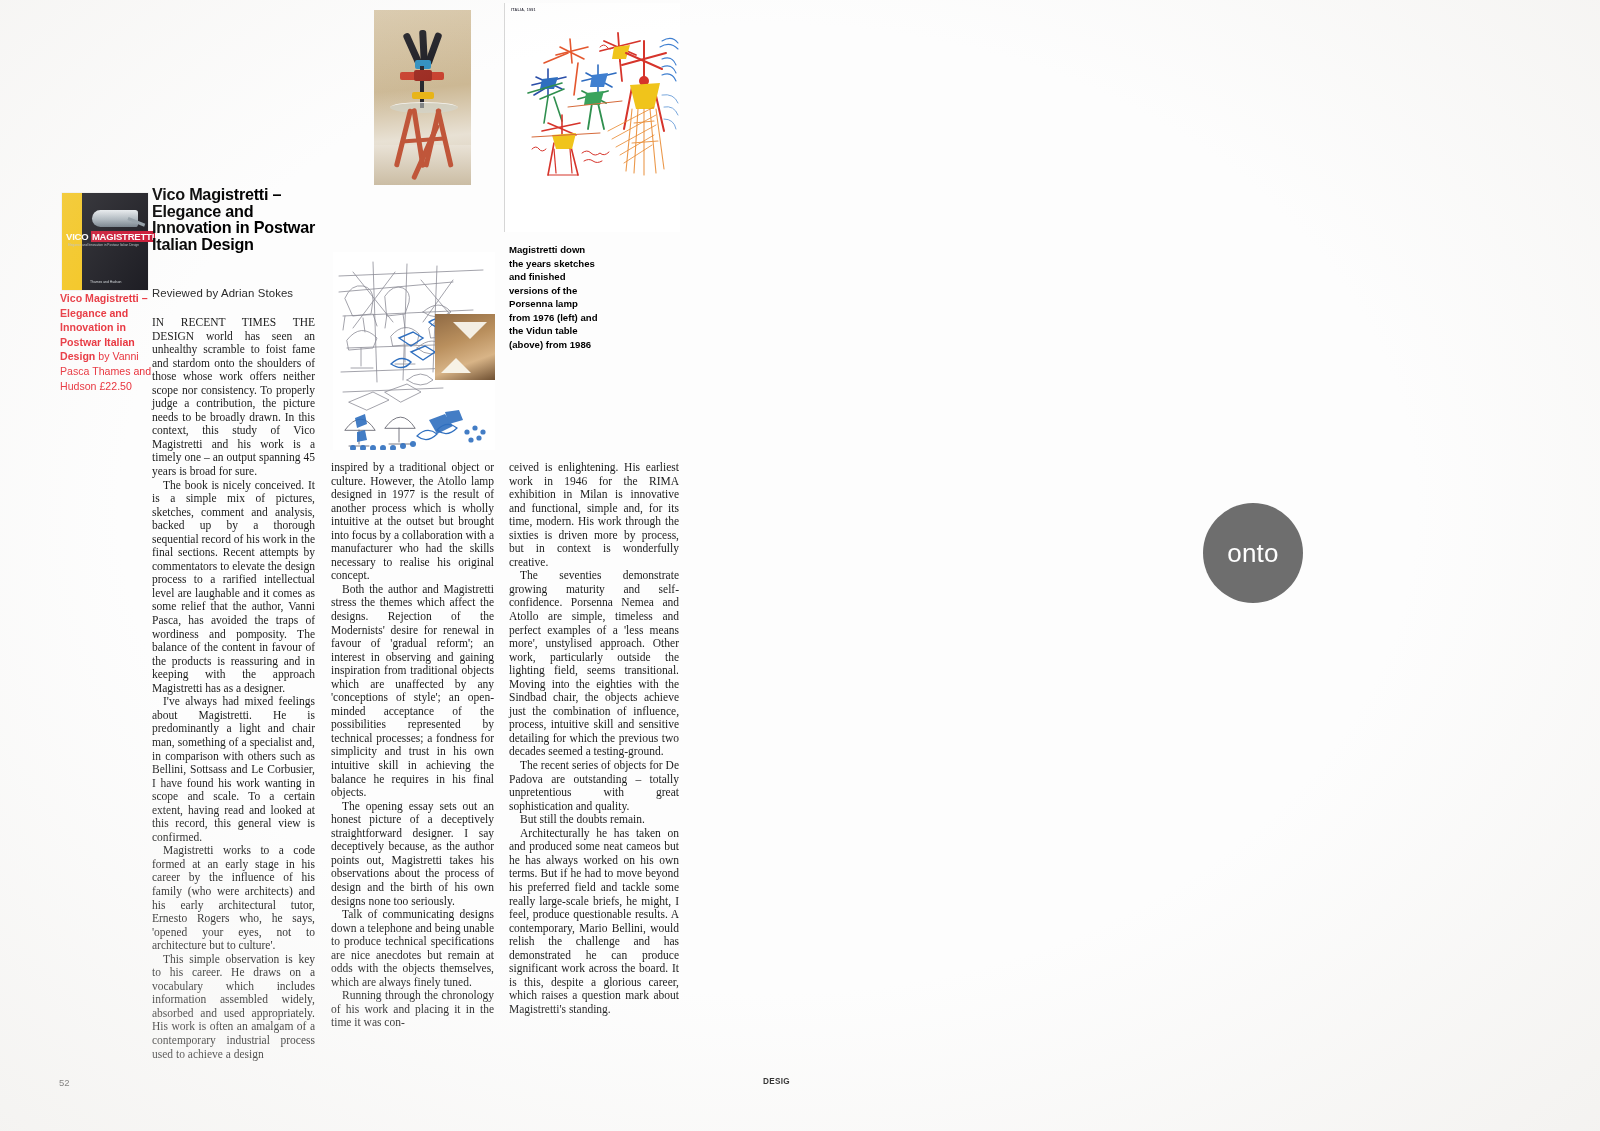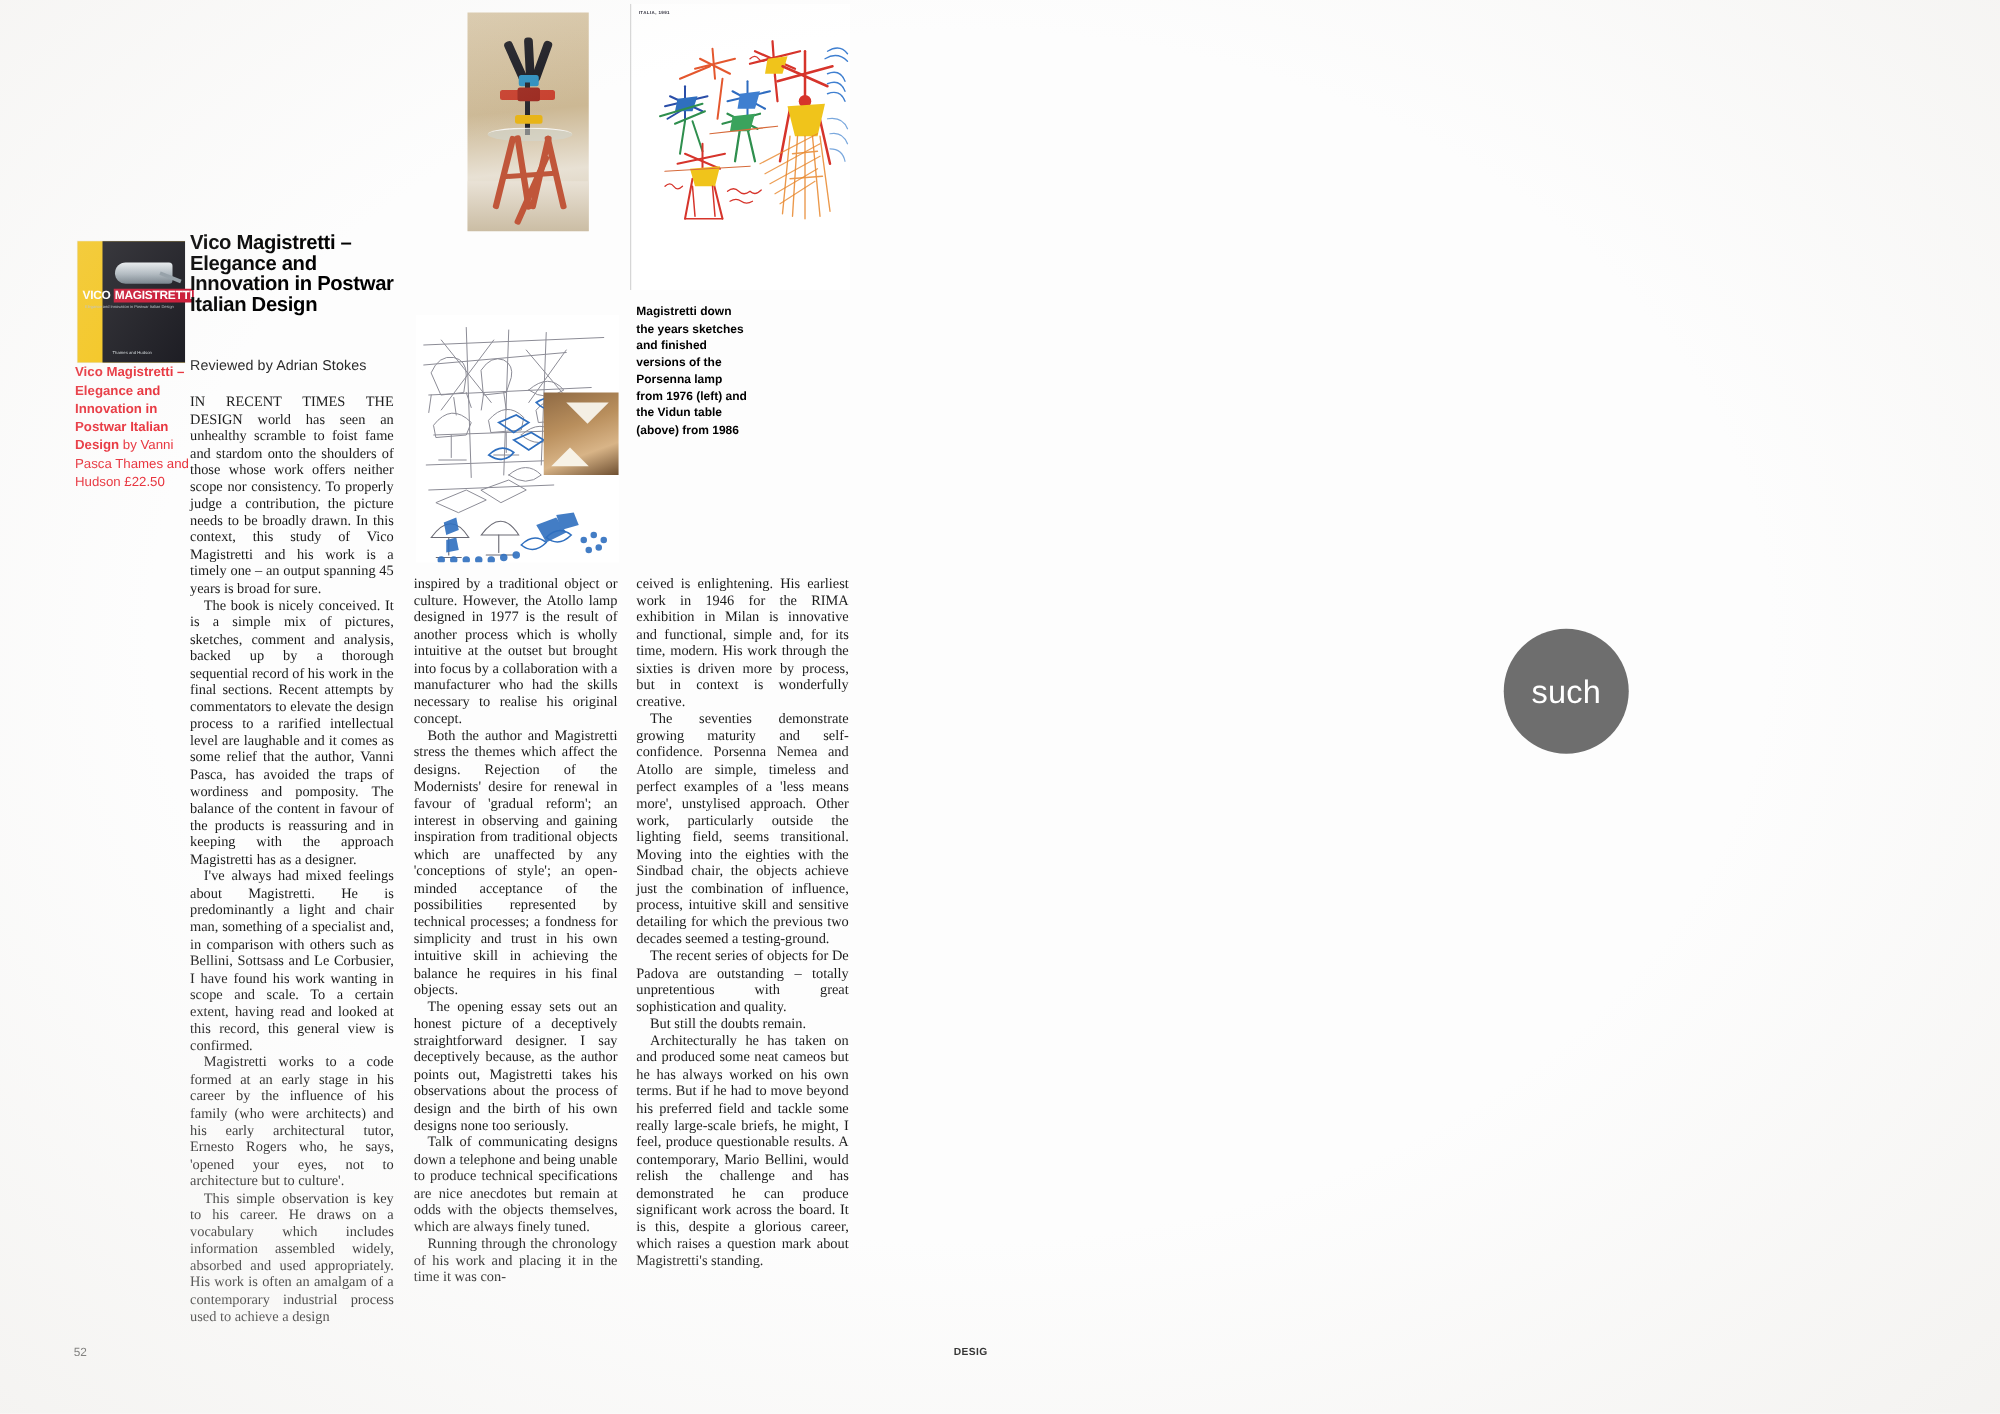--- a/index.html
+++ b/index.html
@@ -586,14 +586,14 @@
     <p>Architecturally he has taken on and produced some neat cameos but he has always worked on his own terms. But if he had to move beyond his preferred field and tackle some really large-scale briefs, he might, I feel, produce questionable results. A contemporary, Mario Bellini, would relish the challenge and has demonstrated he can produce significant work across the board. It is this, despite a glorious career, which raises a question mark about Magistretti's standing.</p>
   </div>
 
   <div id="folio">52</div>
   <div id="masthead">DESIG</div>
 
   <div id="paper-tint"></div>
 </div>
 
 <div id="read-button">
-  <span class="label">such</span>
+  <span class="label">onto</span>
 </div>
 
 </body></html>

